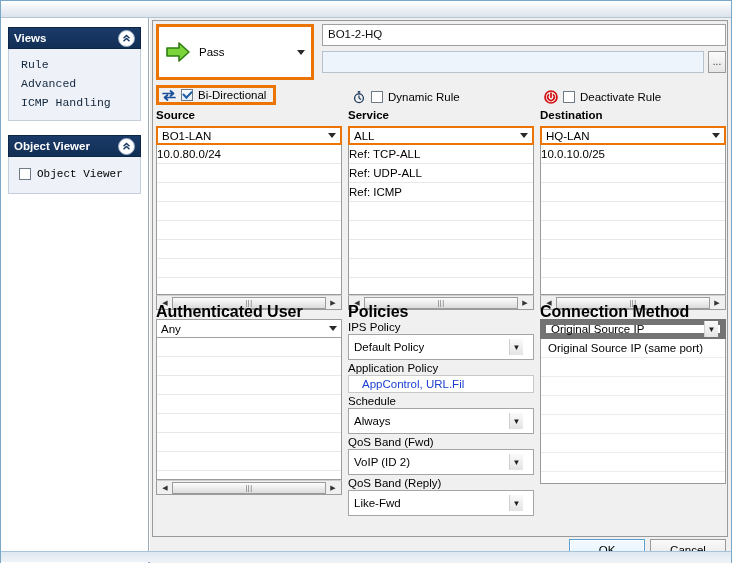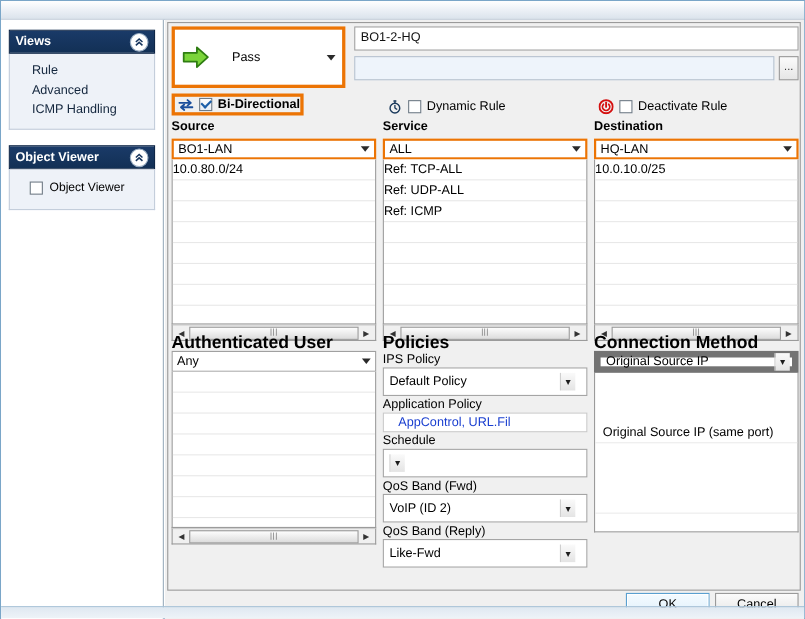--- a/index.html
+++ b/index.html
@@ -63,21 +63,22 @@
     display: flex; align-items: center; justify-content: center;
     color: #16355e;
     font-size: 9px;
     line-height: 1;
   }
   .panel-body {
     margin: 0 7px;
     background: #eef2f8;
     border: 1px solid #c4cedb;
     border-top: none;
-    padding: 6px 0 8px 8px;
+    padding: 6px 0 8px 0;
+    font-family: Liberation Mono, monospace;
   }
   .nav-item {
     padding: 3px 0 3px 12px;
     font-size: 11.5px;
     color: #13263d;
     cursor: default;
   }
   .ov-row {
     display: flex;
     align-items: center;
@@ -112,21 +113,21 @@
     width: 158px; height: 56px;
     background: #ffffff;
     border: 3px solid #ec7404;
     box-sizing: border-box;
     display: flex;
     align-items: center;
     padding: 0 6px;
     cursor: default;
   }
   .arrow-icon { width: 26px; height: 22px; flex: none; }
-  .action-label { margin-left: 20px; flex: 1; font-size: 11.5px; }
+  .action-label { margin-left: 8px; flex: 1; font-size: 11.5px; }
   .caret { width: 0; height: 0; border-left: 4px solid transparent;
            border-right: 4px solid transparent; border-top: 5px solid #2a2a2a; }
   .name-field {
     position: absolute;
     left: 166px; top: 0;
     width: 404px; height: 22px;
     background: #ffffff;
     border: 1px solid #a0a0a0;
     box-sizing: border-box;
     padding: 3px 5px;
@@ -164,21 +165,20 @@
     height: 20px;
     font-size: 11.5px;
   }
   .flag.bidi {
     left: 0; top: 0;
     width: 120px;
     border: 3px solid #ec7404;
     box-sizing: border-box;
     padding-left: 3px;
     background: #f0f0f0;
-    font-weight: bold;
   }
   .flag.dyn { left: 196px; top: 2px; }
   .flag.deact { left: 388px; top: 2px; }
   .cb {
     width: 12px; height: 12px;
     border: 1px solid #6f7b86;
     background: #ffffff;
     box-sizing: border-box;
     display: flex; align-items: center; justify-content: center;
     flex: none;
@@ -329,21 +329,20 @@
     border: 1px solid #9b9b9b;
     border-top: none;
     box-sizing: border-box;
     overflow: hidden;
   }
   .cm-row {
     height: 18px; line-height: 18px;
     padding-left: 7px;
     border-bottom: 1px solid #ececec;
     font-size: 11.5px;
-    margin-top: 45px;
   }
   
   .footer {
     position: absolute;
     left: 0; top: 521px;
     width: 579px; height: 24px;
   }
   .btn {
     position: absolute;
     top: 0;
@@ -572,20 +571,21 @@
           <div class="b-title">Policies</div>
           <div class="sublabel">IPS Policy</div>
           <div class="dd">
             <span class="dv">Default Policy</span>
             <span class="chev">▼</span>
           </div>
           <div class="sublabel">Application Policy</div>
           <div class="apppolicy">AppControl, URL.Fil</div>
           <div class="sublabel">Schedule</div>
           <div class="dd">
+            <span class="dv">Always</span>
             <span class="chev">▼</span>
           </div>
           <div class="sublabel">QoS Band (Fwd)</div>
           <div class="dd">
             <span class="dv">VoIP (ID 2)</span>
             <span class="chev">▼</span>
           </div>
           <div class="sublabel">QoS Band (Reply)</div>
           <div class="dd">
             <span class="dv">Like-Fwd</span>

